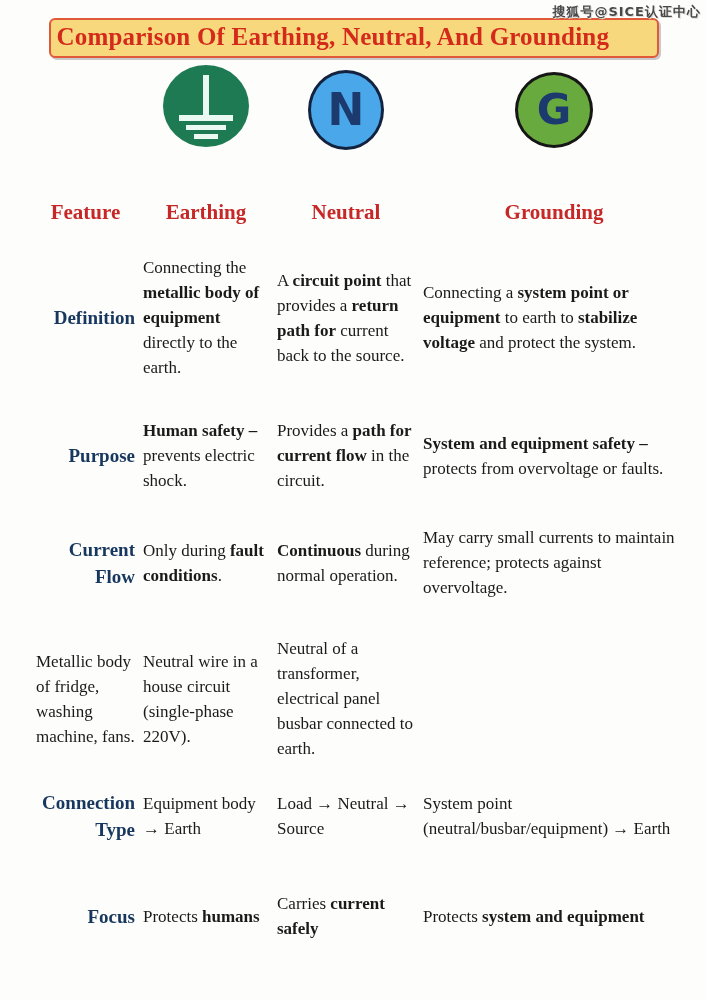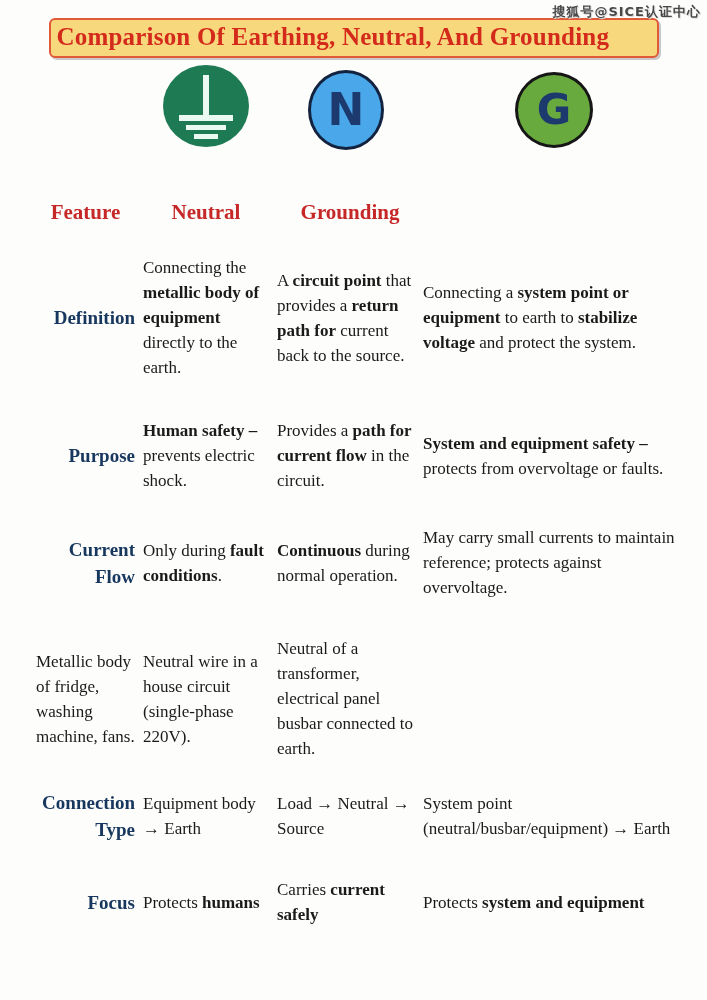--- a/index.html
+++ b/index.html
@@ -88,21 +88,21 @@
     color: #17375e;
     text-align: right;
     line-height: 27px;
   }
 
   .row-definition   { margin-top: 30px; }
   .row-purpose      { margin-top: 38px; }
   .row-currentflow  { margin-top: 32px; }
   .row-examples     { margin-top: 36px; }
   .row-connection   { margin-top: 28px; }
-  .row-focus        { margin-top: 34px; }
+  .row-focus        { margin-top: 48px; }
 </style>
 </head>
 <body>
 
 <div class="watermark">搜狐号@SICE认证中心</div>
 
 <div class="title-banner">
   <span class="title-text">Comparison Of Earthing, Neutral, And Grounding</span>
 </div>
 
@@ -126,20 +126,21 @@
   </div>
   <div class="cell icon-wrap">
     <span class="circle-icon grounding-circle">
       <span>G</span>
     </span>
   </div>
 </div>
 
 <div class="row header-row">
   <div class="cell header-cell">Feature</div>
+  <div class="cell header-cell">Earthing</div>
   <div class="cell header-cell">Neutral</div>
   <div class="cell header-cell">Grounding</div>
 </div>
 
 <div class="row row-definition">
   <div class="cell feature-cell">Definition</div>
   <div class="cell"><span>Connecting the </span><b>metallic body of equipment</b><span> directly to the earth.</span></div>
   <div class="cell"><span>A </span><b>circuit point</b><span> that provides a </span><b>return path for</b><span> current back to the source.</span></div>
   <div class="cell"><span>Connecting a </span><b>system point or equipment</b><span> to earth to </span><b>stabilize voltage</b><span> and protect the system.</span></div>
 </div>

